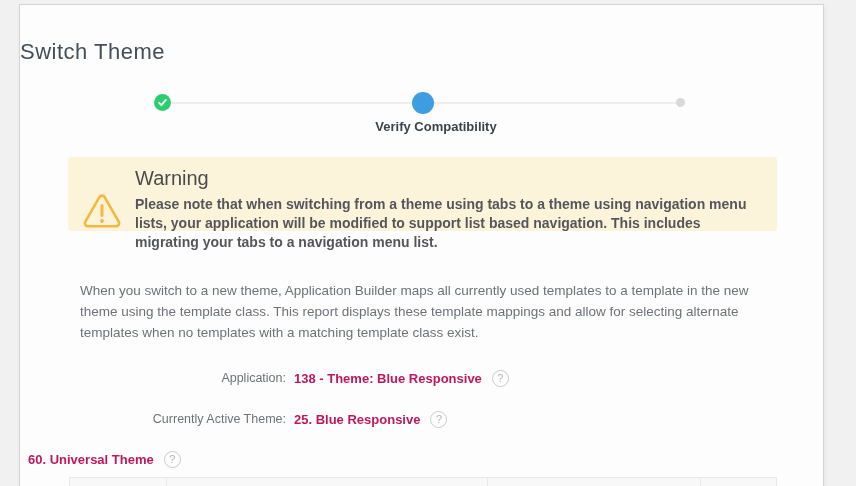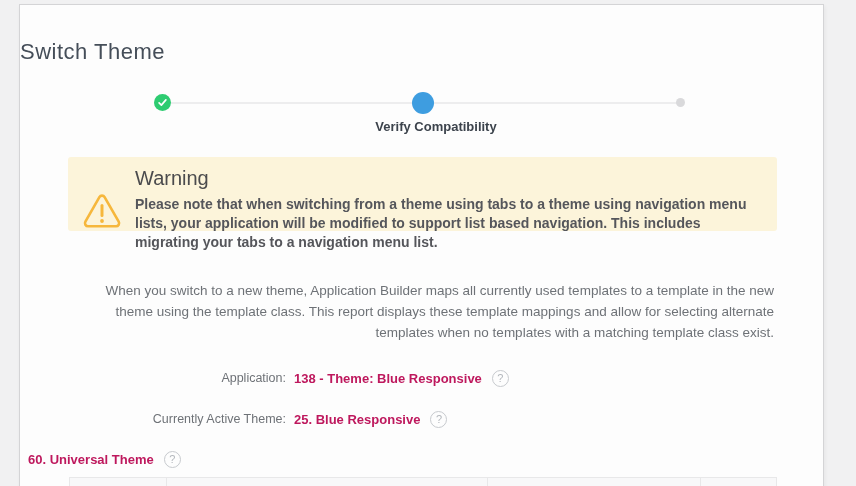--- a/index.html
+++ b/index.html
@@ -94,21 +94,20 @@
   }
   
   .intro {
     position: absolute;
     left: 60px; top: 275px;
     width: 694px;
     margin: 0;
     font-size: 13.5px;
     color: #6e7277;
     line-height: 21px;
-    text-align: right;
   }
   
   .detail-row {
     position: absolute;
     left: 0; width: 100%; height: 18px;
     display: flex;
     align-items: center;
   }
   .detail-row.r0 { top: 364px; }
   .detail-row.r1 { top: 405px; }

